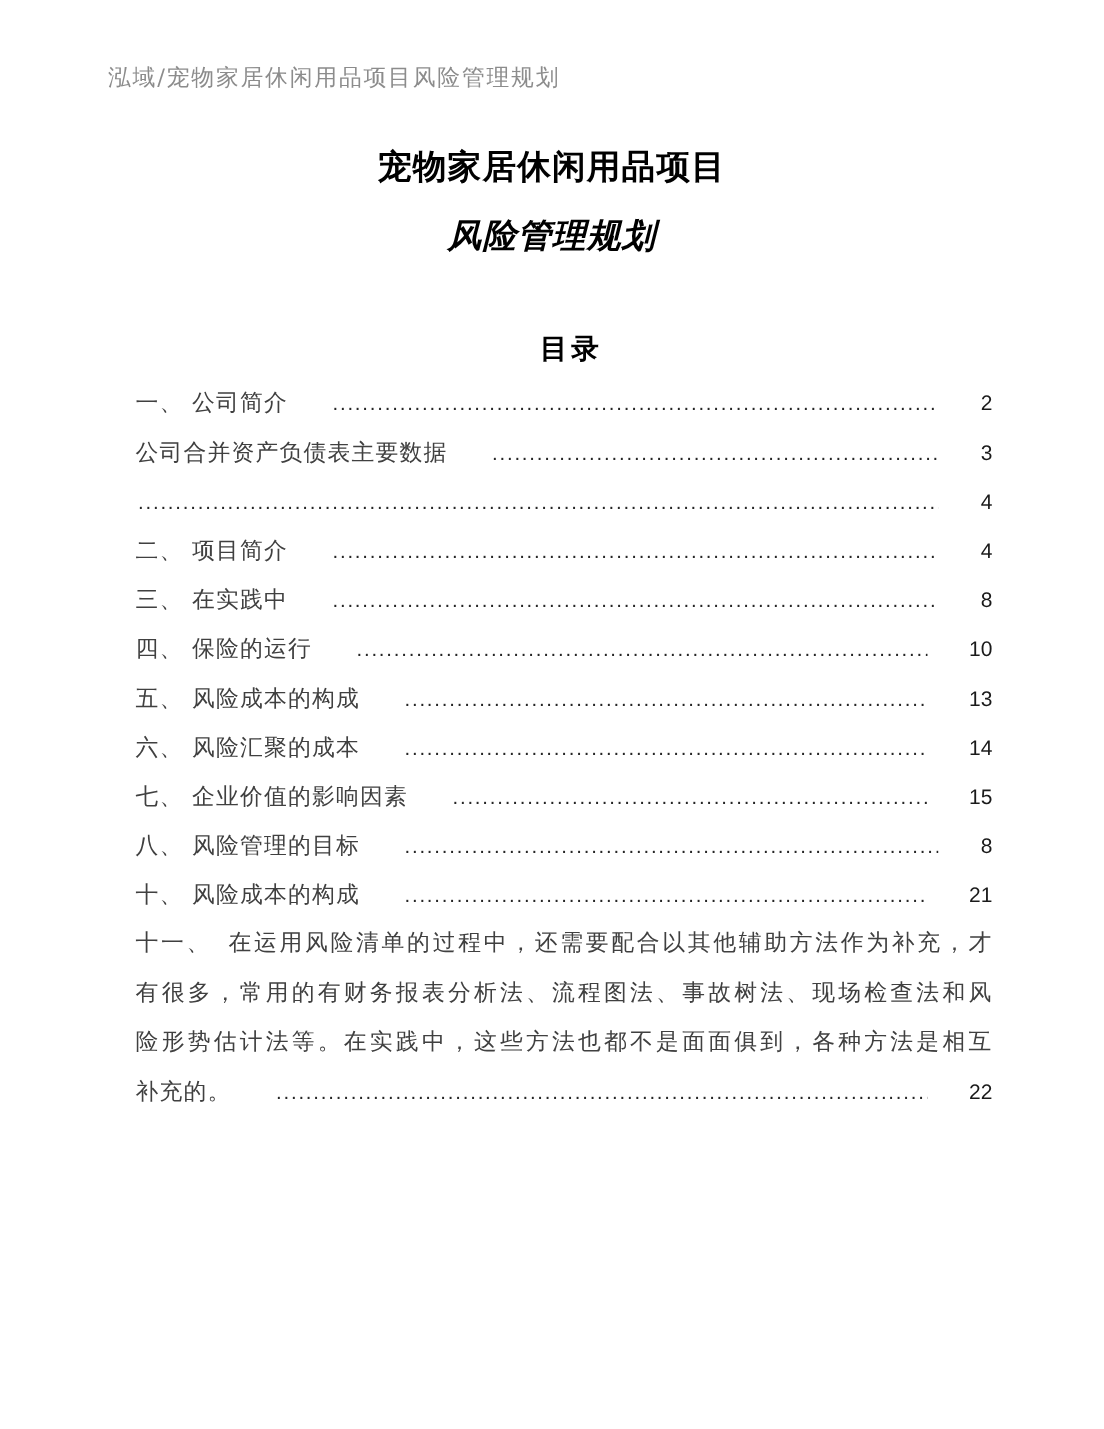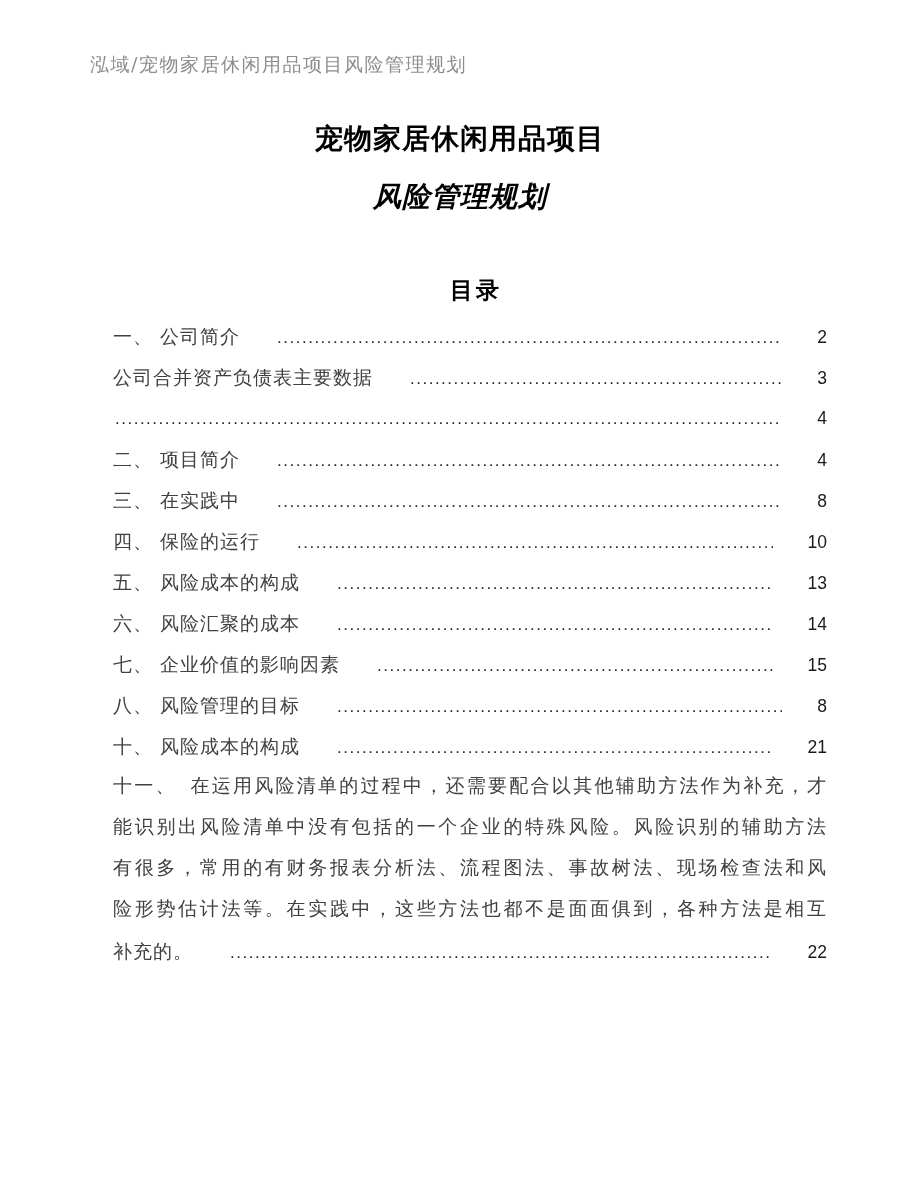--- a/index.html
+++ b/index.html
@@ -164,21 +164,20 @@
         <span class="toc-leader"></span>
         <span class="toc-page">8</span>
       </div>
       <div class="toc-row">
         <span class="toc-label">十、 风险成本的构成</span>
         <span class="toc-leader"></span>
         <span class="toc-page">21</span>
       </div>
       <div>
         <div class="toc-parline">十一、 在运用风险清单的过程中，还需要配合以其他辅助方法作为补充，才</div>
-        <div class="toc-parline">能识别出风险清单中没有包括的一个企业的特殊风险。风险识别的辅助方法</div>
         <div class="toc-parline">有很多，常用的有财务报表分析法、流程图法、事故树法、现场检查法和风</div>
         <div class="toc-parline">险形势估计法等。在实践中，这些方法也都不是面面俱到，各种方法是相互</div>
         <div class="toc-row">
           <span class="toc-label">补充的。</span>
           <span class="toc-leader"></span>
           <span class="toc-page">22</span>
         </div>
       </div>
     </div>
 </div>

